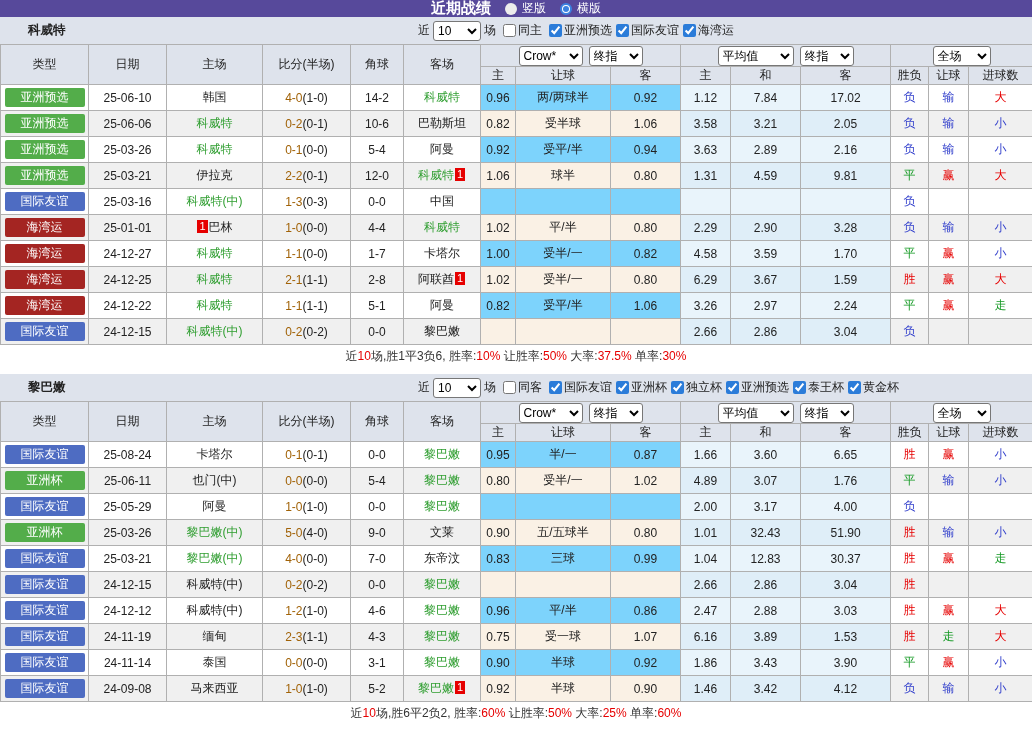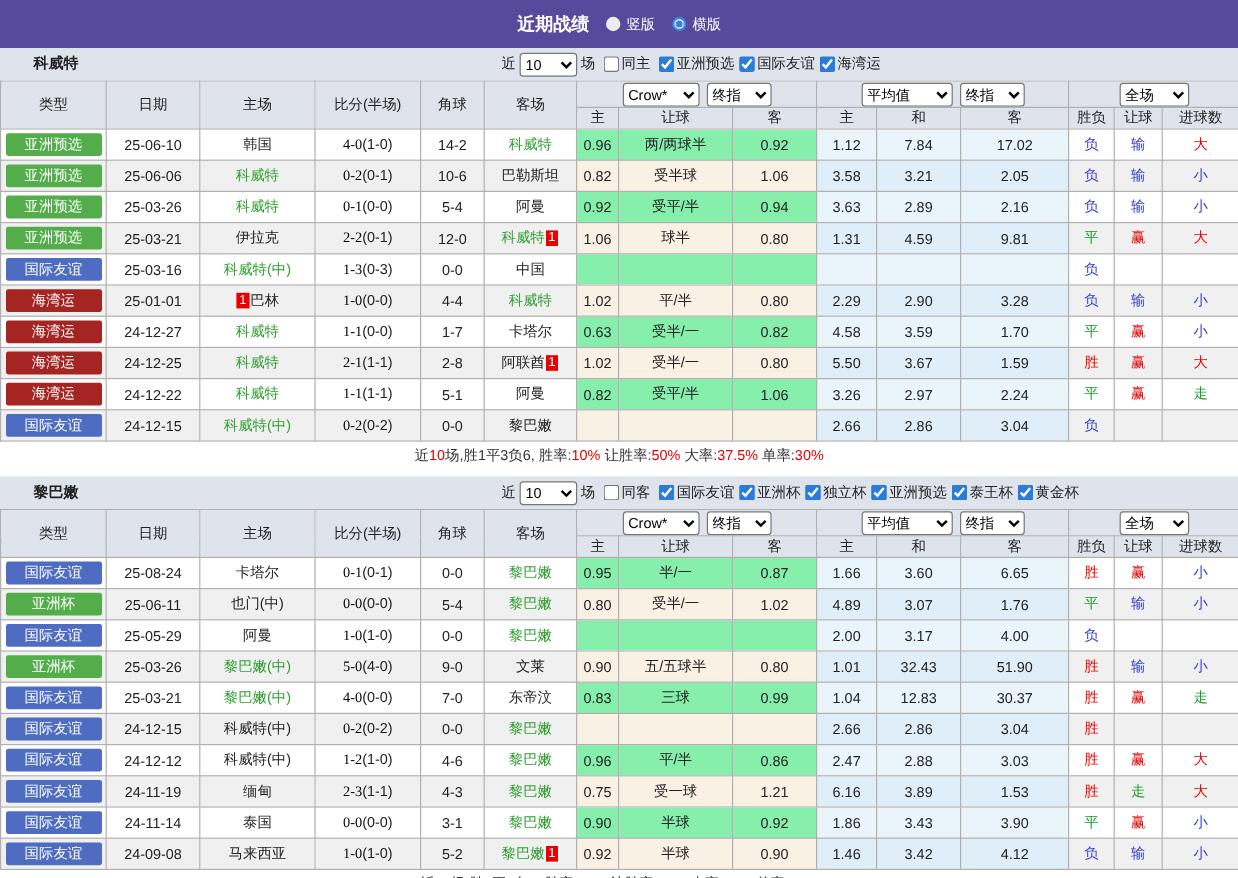--- a/index.html
+++ b/index.html
@@ -5,21 +5,21 @@
   * { box-sizing: border-box; margin: 0; padding: 0; }
   body {
     width: 1032px;
     font-family: "Liberation Sans", "DejaVu Sans", sans-serif;
     background: #fff;
     color: #222;
     font-size: 12px;
   }
   
   .titlebar {
-    height: 40px;
+    height: 17px;
     background: #57499b;
     display: flex;
     align-items: center;
     justify-content: center;
     gap: 14px;
     color: #fff;
   }
   .titlebar .main-title { font-size: 15px; font-weight: bold; }
   .radio-group { display: flex; align-items: center; gap: 5px; font-size: 12px; }
   .radio { width: 12px; height: 12px; border-radius: 50%; display: inline-block; vertical-align: middle; cursor: pointer; }
@@ -45,27 +45,27 @@
   input[type="checkbox"] { width: 13px; height: 13px; accent-color: #2b7cd9; vertical-align: -2px; margin: 0 1px 0 4px; }
   label.chk { display: inline-flex; align-items: center; gap: 1px; cursor: pointer; }
   
   table { border-collapse: collapse; table-layout: fixed; width: 1032px; }
   th, td { border: 1px solid #b0b0b0; text-align: center; padding: 0; overflow: hidden; white-space: nowrap; font-weight: normal; }
   thead th { background: #dee3ec; }
   th.h1 { height: 22px; }
   th.h2 { height: 16px; }
   tbody td { height: 26px; background: #fff; }
   tr.alt td.plain { background: #f0f0f0; }
-  td.crow { background: #86efac; }
+  td.crow { background: #7dd3fc; }
   tr.alt td.crow { background: #faf1e5; }
   td.avgc { background: #e9f4fb; }
   tr.alt td.avgc { background: #dfeef8; }
   .badge { display: inline-block; width: 80px; height: 19px; line-height: 19px; color: #fff; border-radius: 2px; font-size: 12px; }
   .team-green { color: #2f9e30; }
-  .score-red { color: #000000; font-family: Liberation Serif, serif; }
+  .score-red { color: #a16207; }
   .rc { display: inline-block; background: #e60000; color: #fff; font-size: 11px; line-height: 13px; height: 13px; padding: 0 2px; vertical-align: 1px; margin: 0 1px; }
   .summary { height: 23px; line-height: 23px; text-align: center; font-size: 12px; color: #333; }
   .summary .red { color: #e60000; }
   .section2 { margin-top: 6px; }
   .selects-wrap { display: flex; justify-content: center; gap: 6px; align-items: center; }
 </style>
 </head>
 <body>
 
 <div class="titlebar">
@@ -266,41 +266,41 @@
           <td class="plain" style="color: rgb(51, 64, 204);">输</td>
           <td class="plain" style="color: rgb(51, 64, 204);">小</td>
         </tr>
         <tr>
           <td class="plain"><span class="badge" style="background: rgb(164, 37, 34);">海湾运</span></td>
           <td class="plain">24-12-27</td>
           <td class="plain"><span class="team-green">科威特</span></td>
           <td class="plain"><span class="score-red">1-1</span><span>(0-0)</span></td>
           <td class="plain">1-7</td>
           <td class="plain"><span>卡塔尔</span></td>
-          <td class="crow">0.63</td>
+          <td class="crow">1.00</td>
           <td class="crow">受半/一</td>
           <td class="crow">0.82</td>
           <td class="avgc">4.58</td>
           <td class="avgc">3.59</td>
           <td class="avgc">1.70</td>
           <td class="plain" style="color: rgb(22, 154, 37);">平</td>
           <td class="plain" style="color: rgb(230, 0, 0);">赢</td>
           <td class="plain" style="color: rgb(51, 64, 204);">小</td>
         </tr>
         <tr class="alt">
           <td class="plain"><span class="badge" style="background: rgb(164, 37, 34);">海湾运</span></td>
           <td class="plain">24-12-25</td>
           <td class="plain"><span class="team-green">科威特</span></td>
           <td class="plain"><span class="score-red">2-1</span><span>(1-1)</span></td>
           <td class="plain">2-8</td>
           <td class="plain"><span>阿联酋</span><span class="rc">1</span></td>
           <td class="crow">1.02</td>
           <td class="crow">受半/一</td>
           <td class="crow">0.80</td>
-          <td class="avgc">5.50</td>
+          <td class="avgc">6.29</td>
           <td class="avgc">3.67</td>
           <td class="avgc">1.59</td>
           <td class="plain" style="color: rgb(230, 0, 0);">胜</td>
           <td class="plain" style="color: rgb(230, 0, 0);">赢</td>
           <td class="plain" style="color: rgb(230, 0, 0);">大</td>
         </tr>
         <tr>
           <td class="plain"><span class="badge" style="background: rgb(164, 37, 34);">海湾运</span></td>
           <td class="plain">24-12-22</td>
           <td class="plain"><span class="team-green">科威特</span></td>
@@ -556,21 +556,21 @@
         </tr>
         <tr class="alt">
           <td class="plain"><span class="badge" style="background: rgb(78, 108, 194);">国际友谊</span></td>
           <td class="plain">24-11-19</td>
           <td class="plain"><span>缅甸</span></td>
           <td class="plain"><span class="score-red">2-3</span><span>(1-1)</span></td>
           <td class="plain">4-3</td>
           <td class="plain"><span class="team-green">黎巴嫩</span></td>
           <td class="crow">0.75</td>
           <td class="crow">受一球</td>
-          <td class="crow">1.21</td>
+          <td class="crow">1.07</td>
           <td class="avgc">6.16</td>
           <td class="avgc">3.89</td>
           <td class="avgc">1.53</td>
           <td class="plain" style="color: rgb(230, 0, 0);">胜</td>
           <td class="plain" style="color: rgb(22, 154, 37);">走</td>
           <td class="plain" style="color: rgb(230, 0, 0);">大</td>
         </tr>
         <tr>
           <td class="plain"><span class="badge" style="background: rgb(78, 108, 194);">国际友谊</span></td>
           <td class="plain">24-11-14</td>

